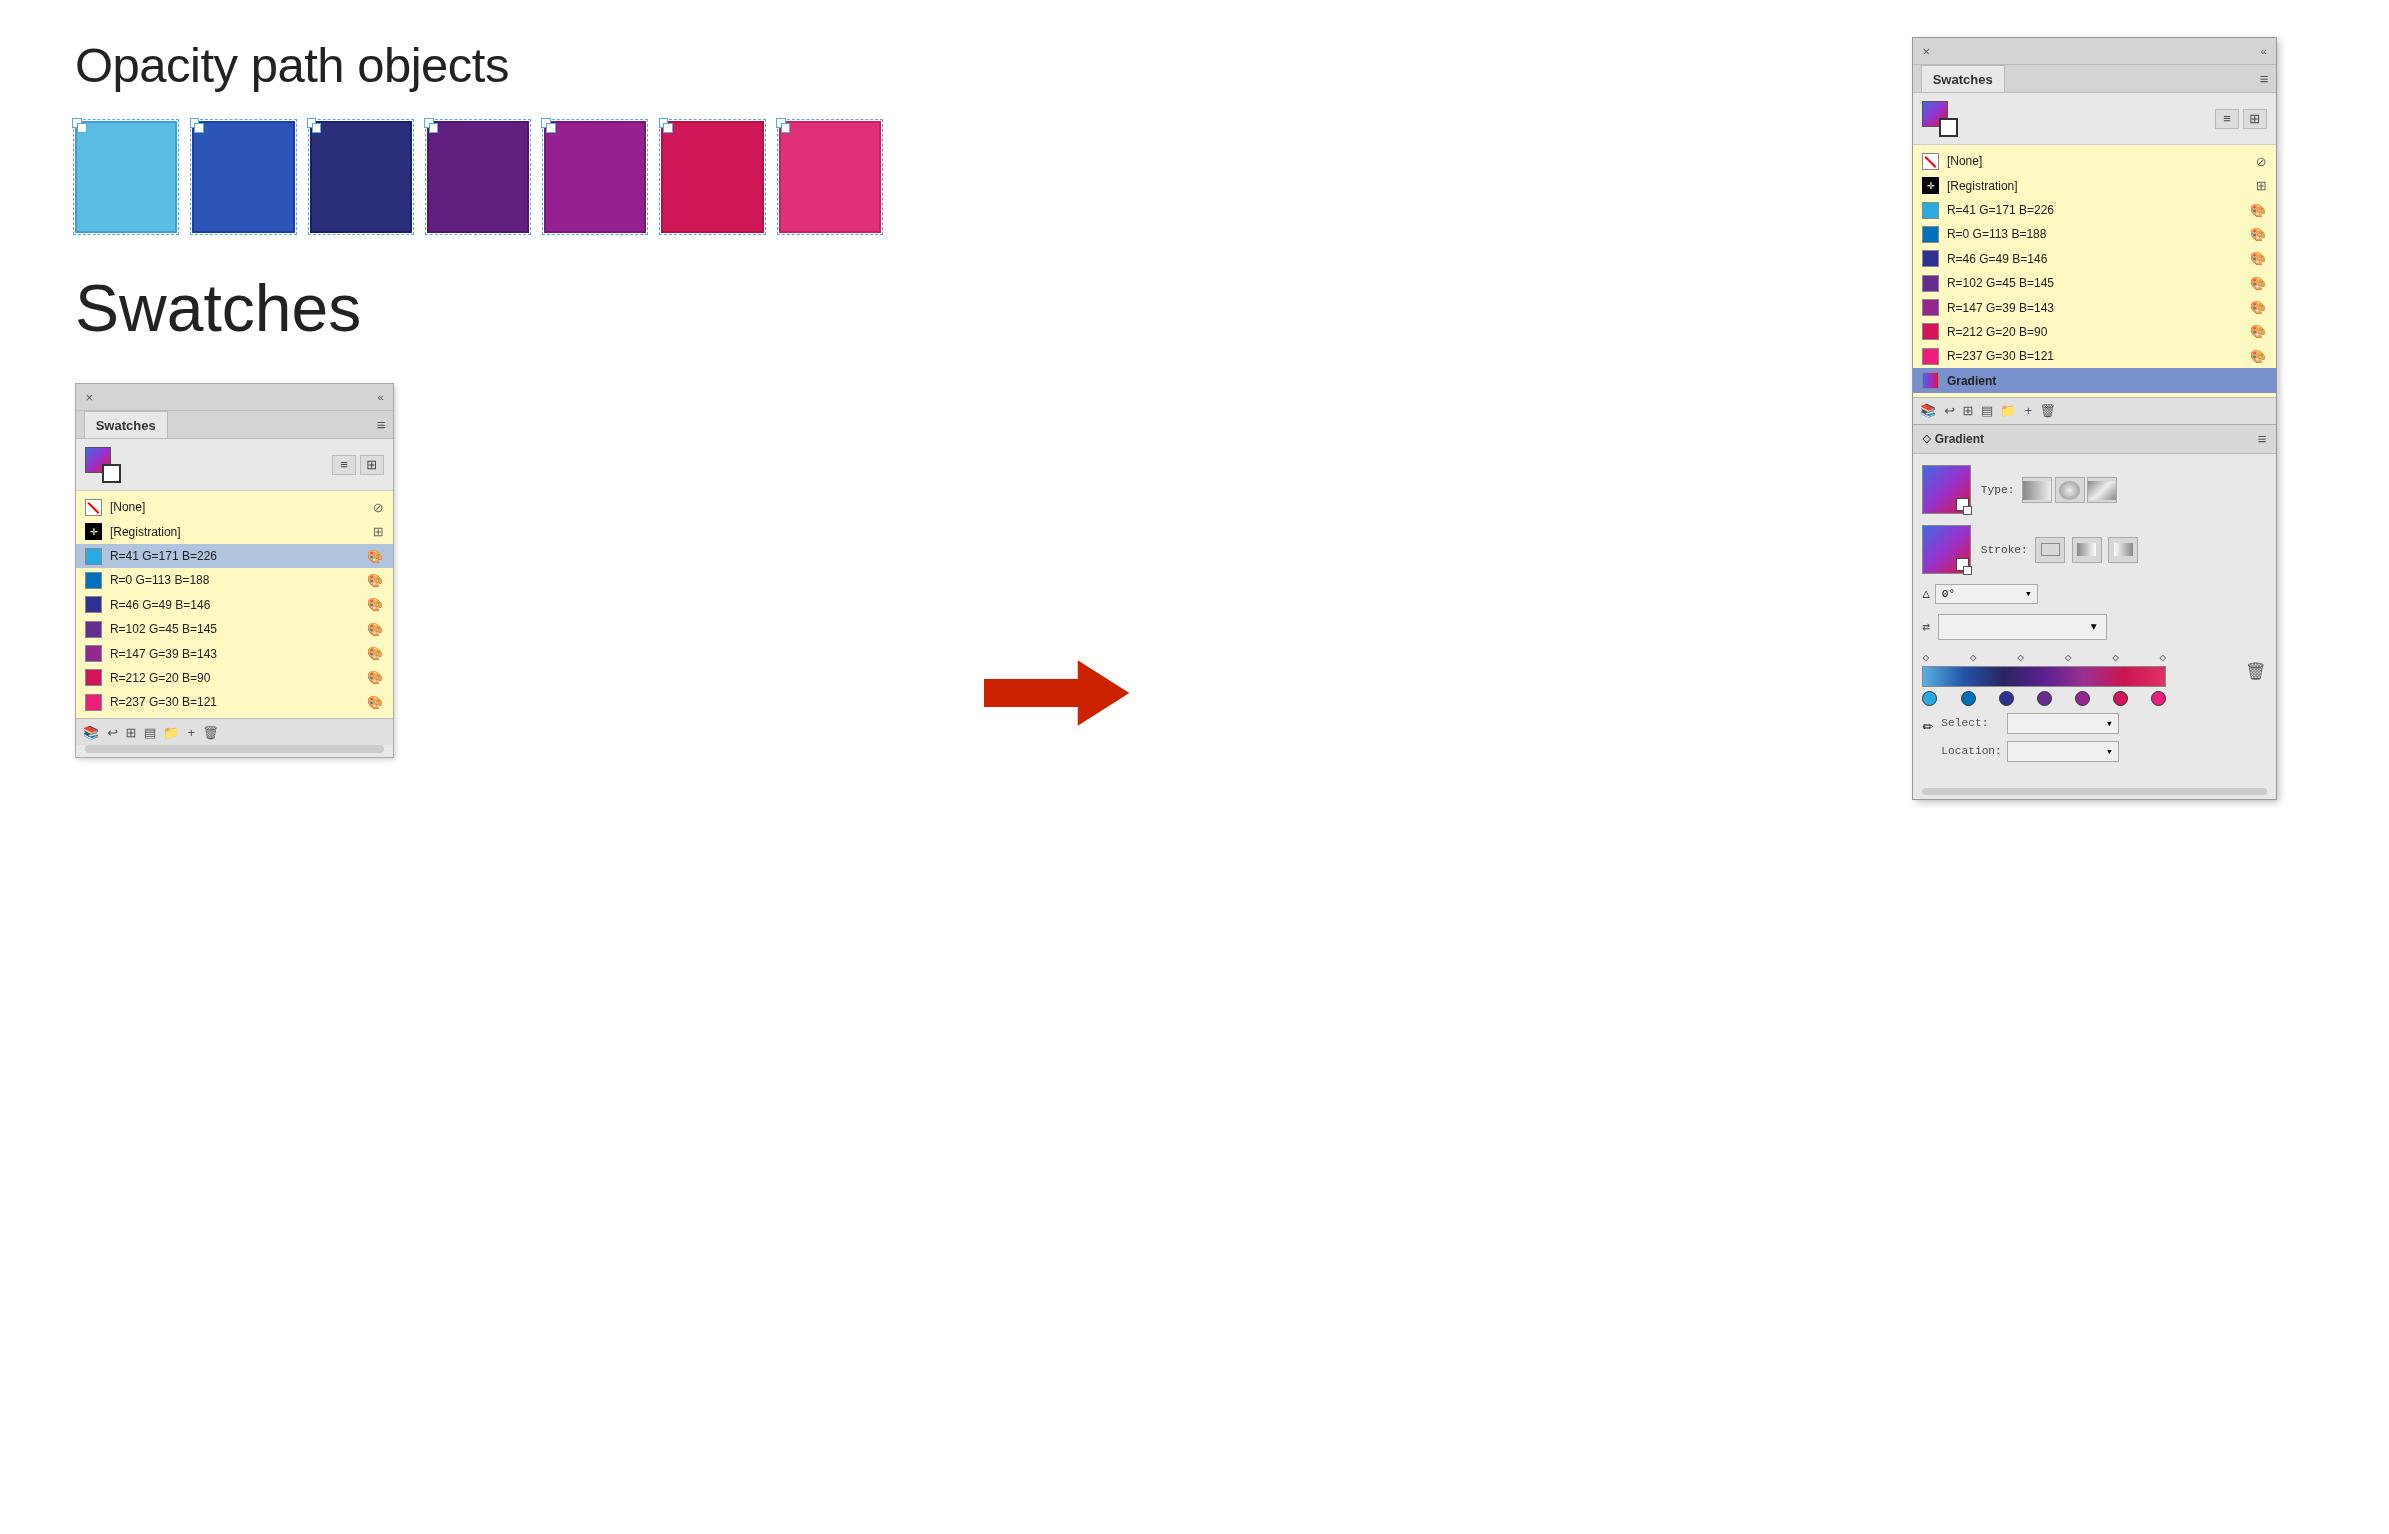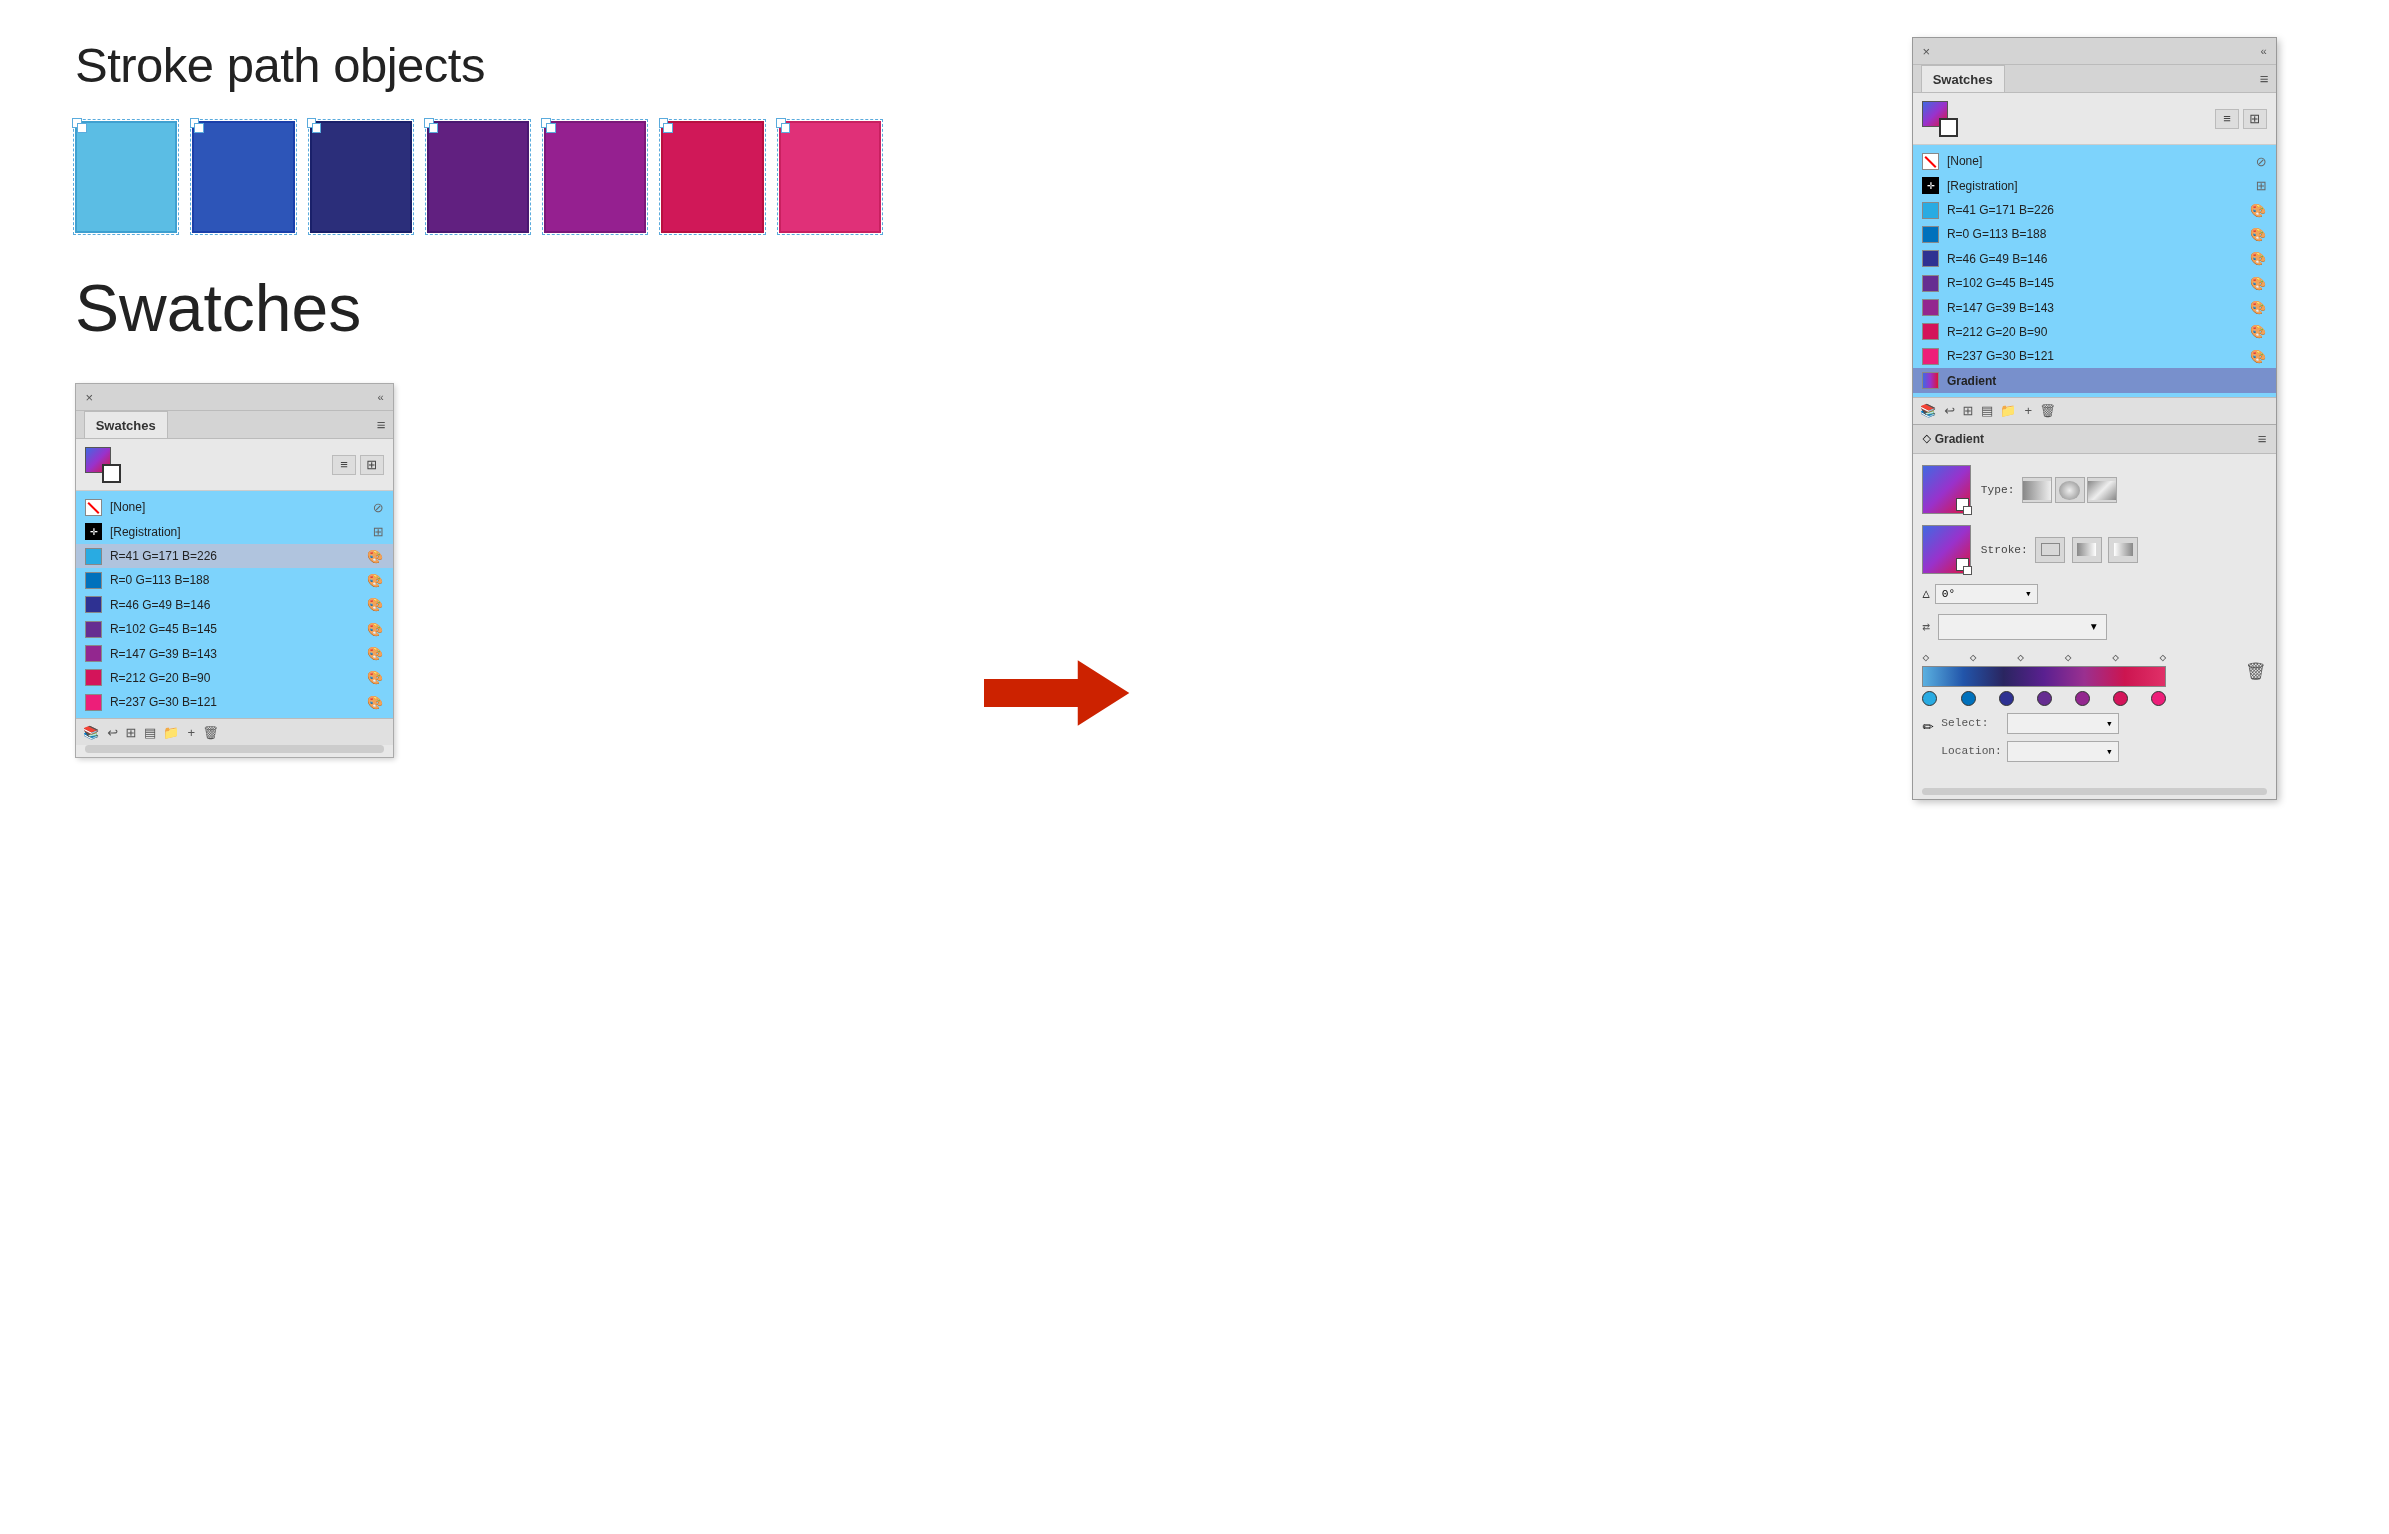--- a/index.html
+++ b/index.html
@@ -165,21 +165,21 @@
       align-items: center;
       justify-content: center;
       font-size: 13px;
       color: #444;
       cursor: pointer;
       border: 0.9px solid #bbb;
       background: #ddd;
     }
 
     .swatch-list {
-      background: #7dd3fc;
+      background: #fef9c3;
       padding: 3.7px 0;
     }
 
     .swatch-item {
       display: flex;
       align-items: center;
       padding: 3.7px 9.4px;
       font-size: 12px;
       color: #222;
       cursor: pointer;
@@ -406,21 +406,21 @@
       background: linear-gradient(to right, #4169e1, #9932cc, #dc143c);
       border: 0.9px solid #888;
       margin-right: 7.5px;
       flex-shrink: 0;
     }
   </style>
 </head>
 <body>
 
 <div class="left-section">
-  <h1 class="heading">Stroke path objects</h1>
+  <h1 class="heading">Opacity path objects</h1>
 
   <div class="color-squares-row">
     <div class="color-square" style="background:#5bbde4; border-color:#3fa0d0; outline: 1.9px dashed #5aabdd; outline-offset: 1.9px;"></div>
     <div class="color-square" style="background:#2d55b8; border-color:#1a3faa; outline: 1.9px dashed #5aabdd; outline-offset: 1.9px;"></div>
     <div class="color-square" style="background:#2b2e7a; border-color:#1a206a; outline: 1.9px dashed #5aabdd; outline-offset: 1.9px;"></div>
     <div class="color-square" style="background:#612080; border-color:#4a1870; outline: 1.9px dashed #5aabdd; outline-offset: 1.9px;"></div>
     <div class="color-square" style="background:#952090; border-color:#7a1878; outline: 1.9px dashed #5aabdd; outline-offset: 1.9px;"></div>
     <div class="color-square" style="background:#d01858; border-color:#b81040; outline: 1.9px dashed #5aabdd; outline-offset: 1.9px;"></div>
     <div class="color-square" style="background:#e03078; border-color:#c82060; outline: 1.9px dashed #5aabdd; outline-offset: 1.9px;"></div>
   </div>

